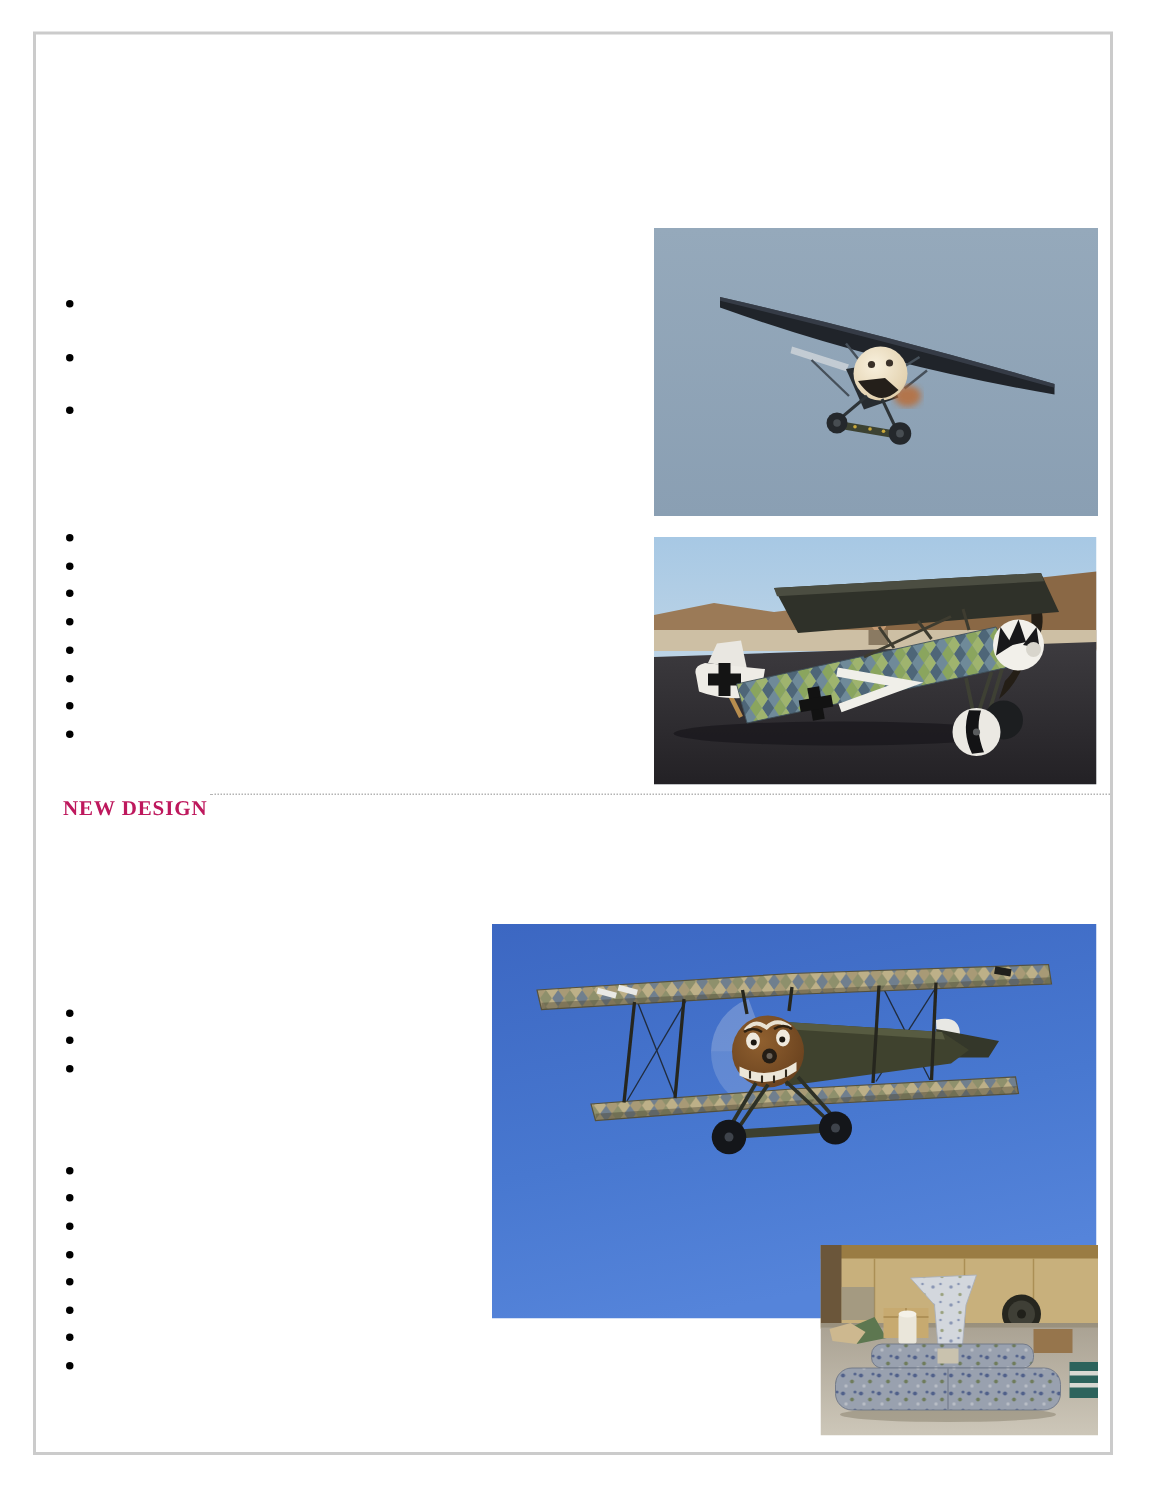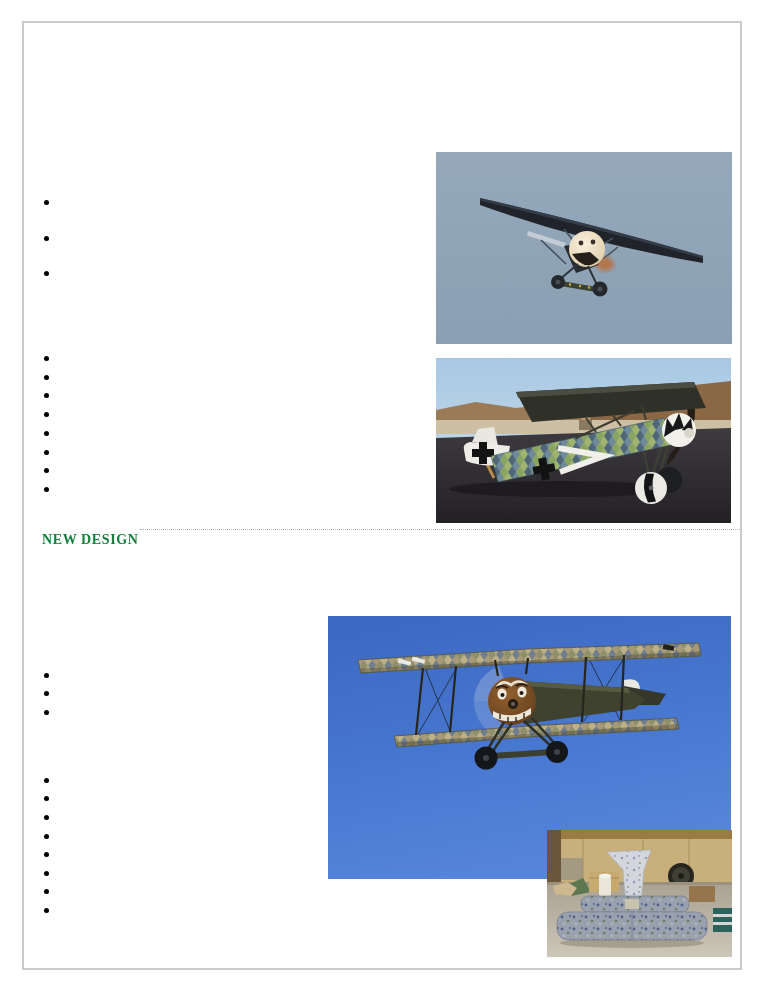--- a/index.html
+++ b/index.html
@@ -70,21 +70,21 @@
     </li>
     <li>
       <span></span>
     </li>
     <li>
       <span></span>
     </li>
   </ul>
 
 <div class="dotted-rule"></div>
-<div class="heading" style="color: #15803d;">NEW DESIGN</div>
+<div class="heading" style="color: #be185d;">NEW DESIGN</div>
 
 <ul class="bullets g3" id="list-3">
     <li>
       <span></span>
     </li>
     <li>
       <span></span>
     </li>
     <li>
       <span></span>

